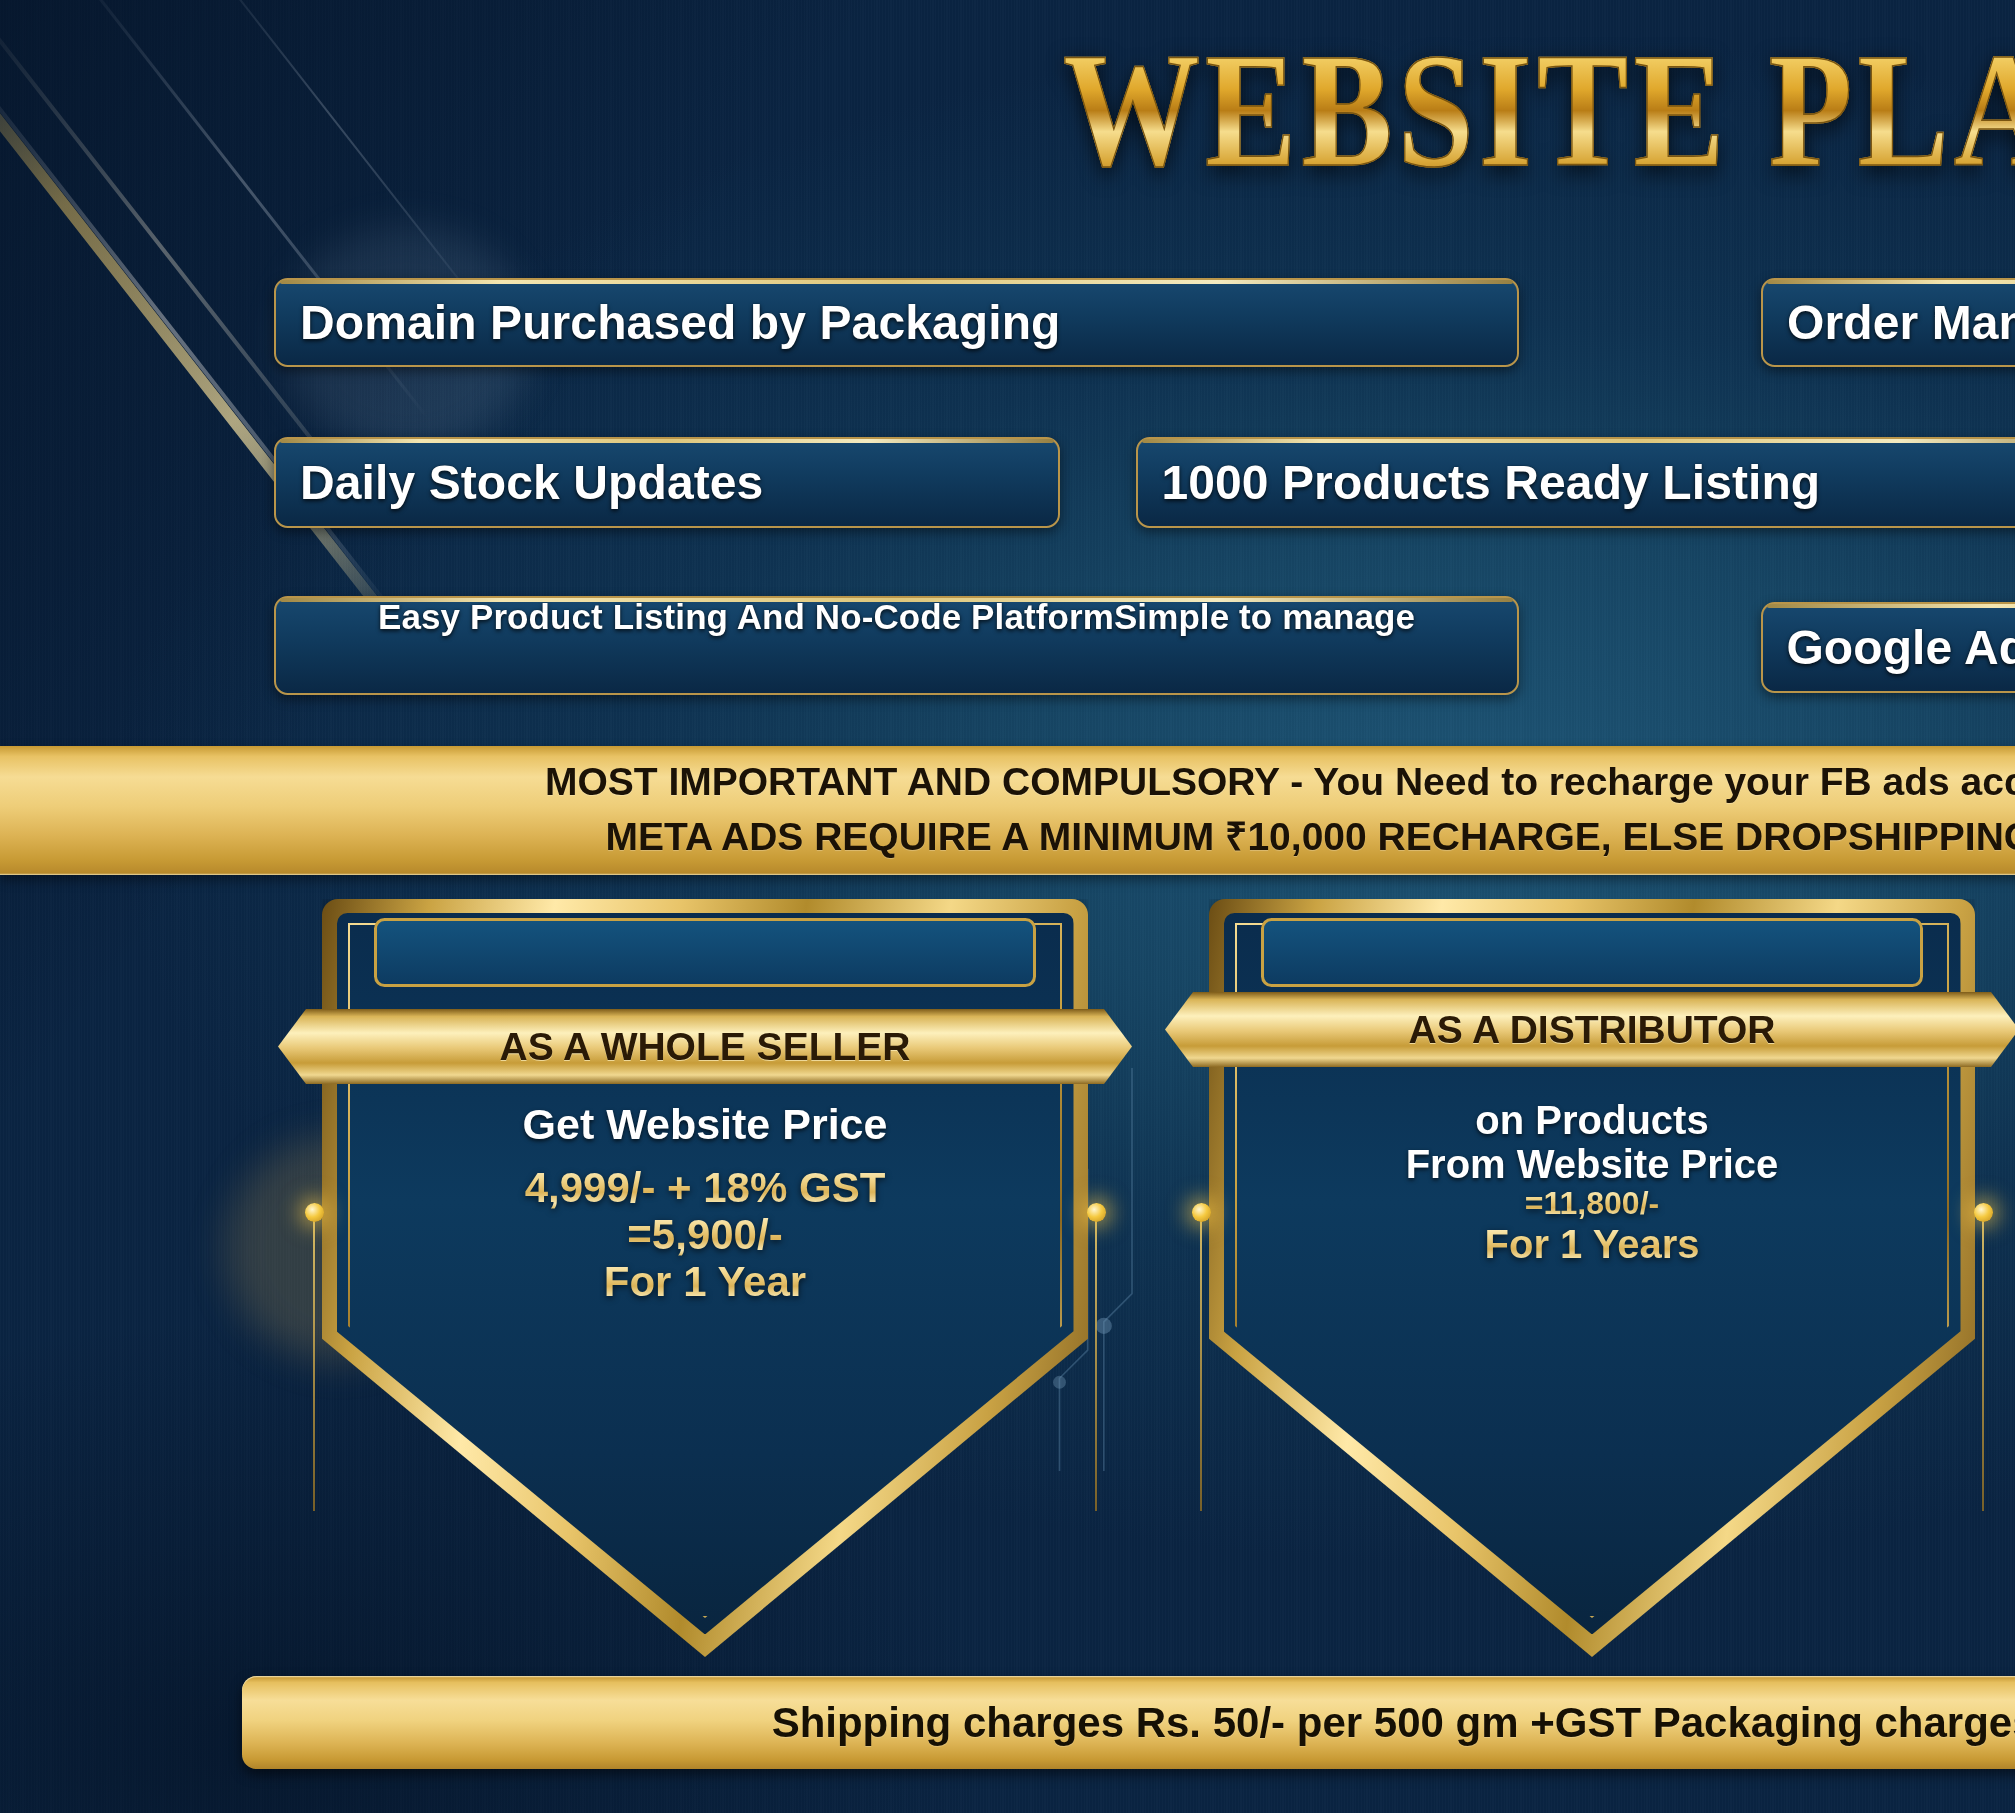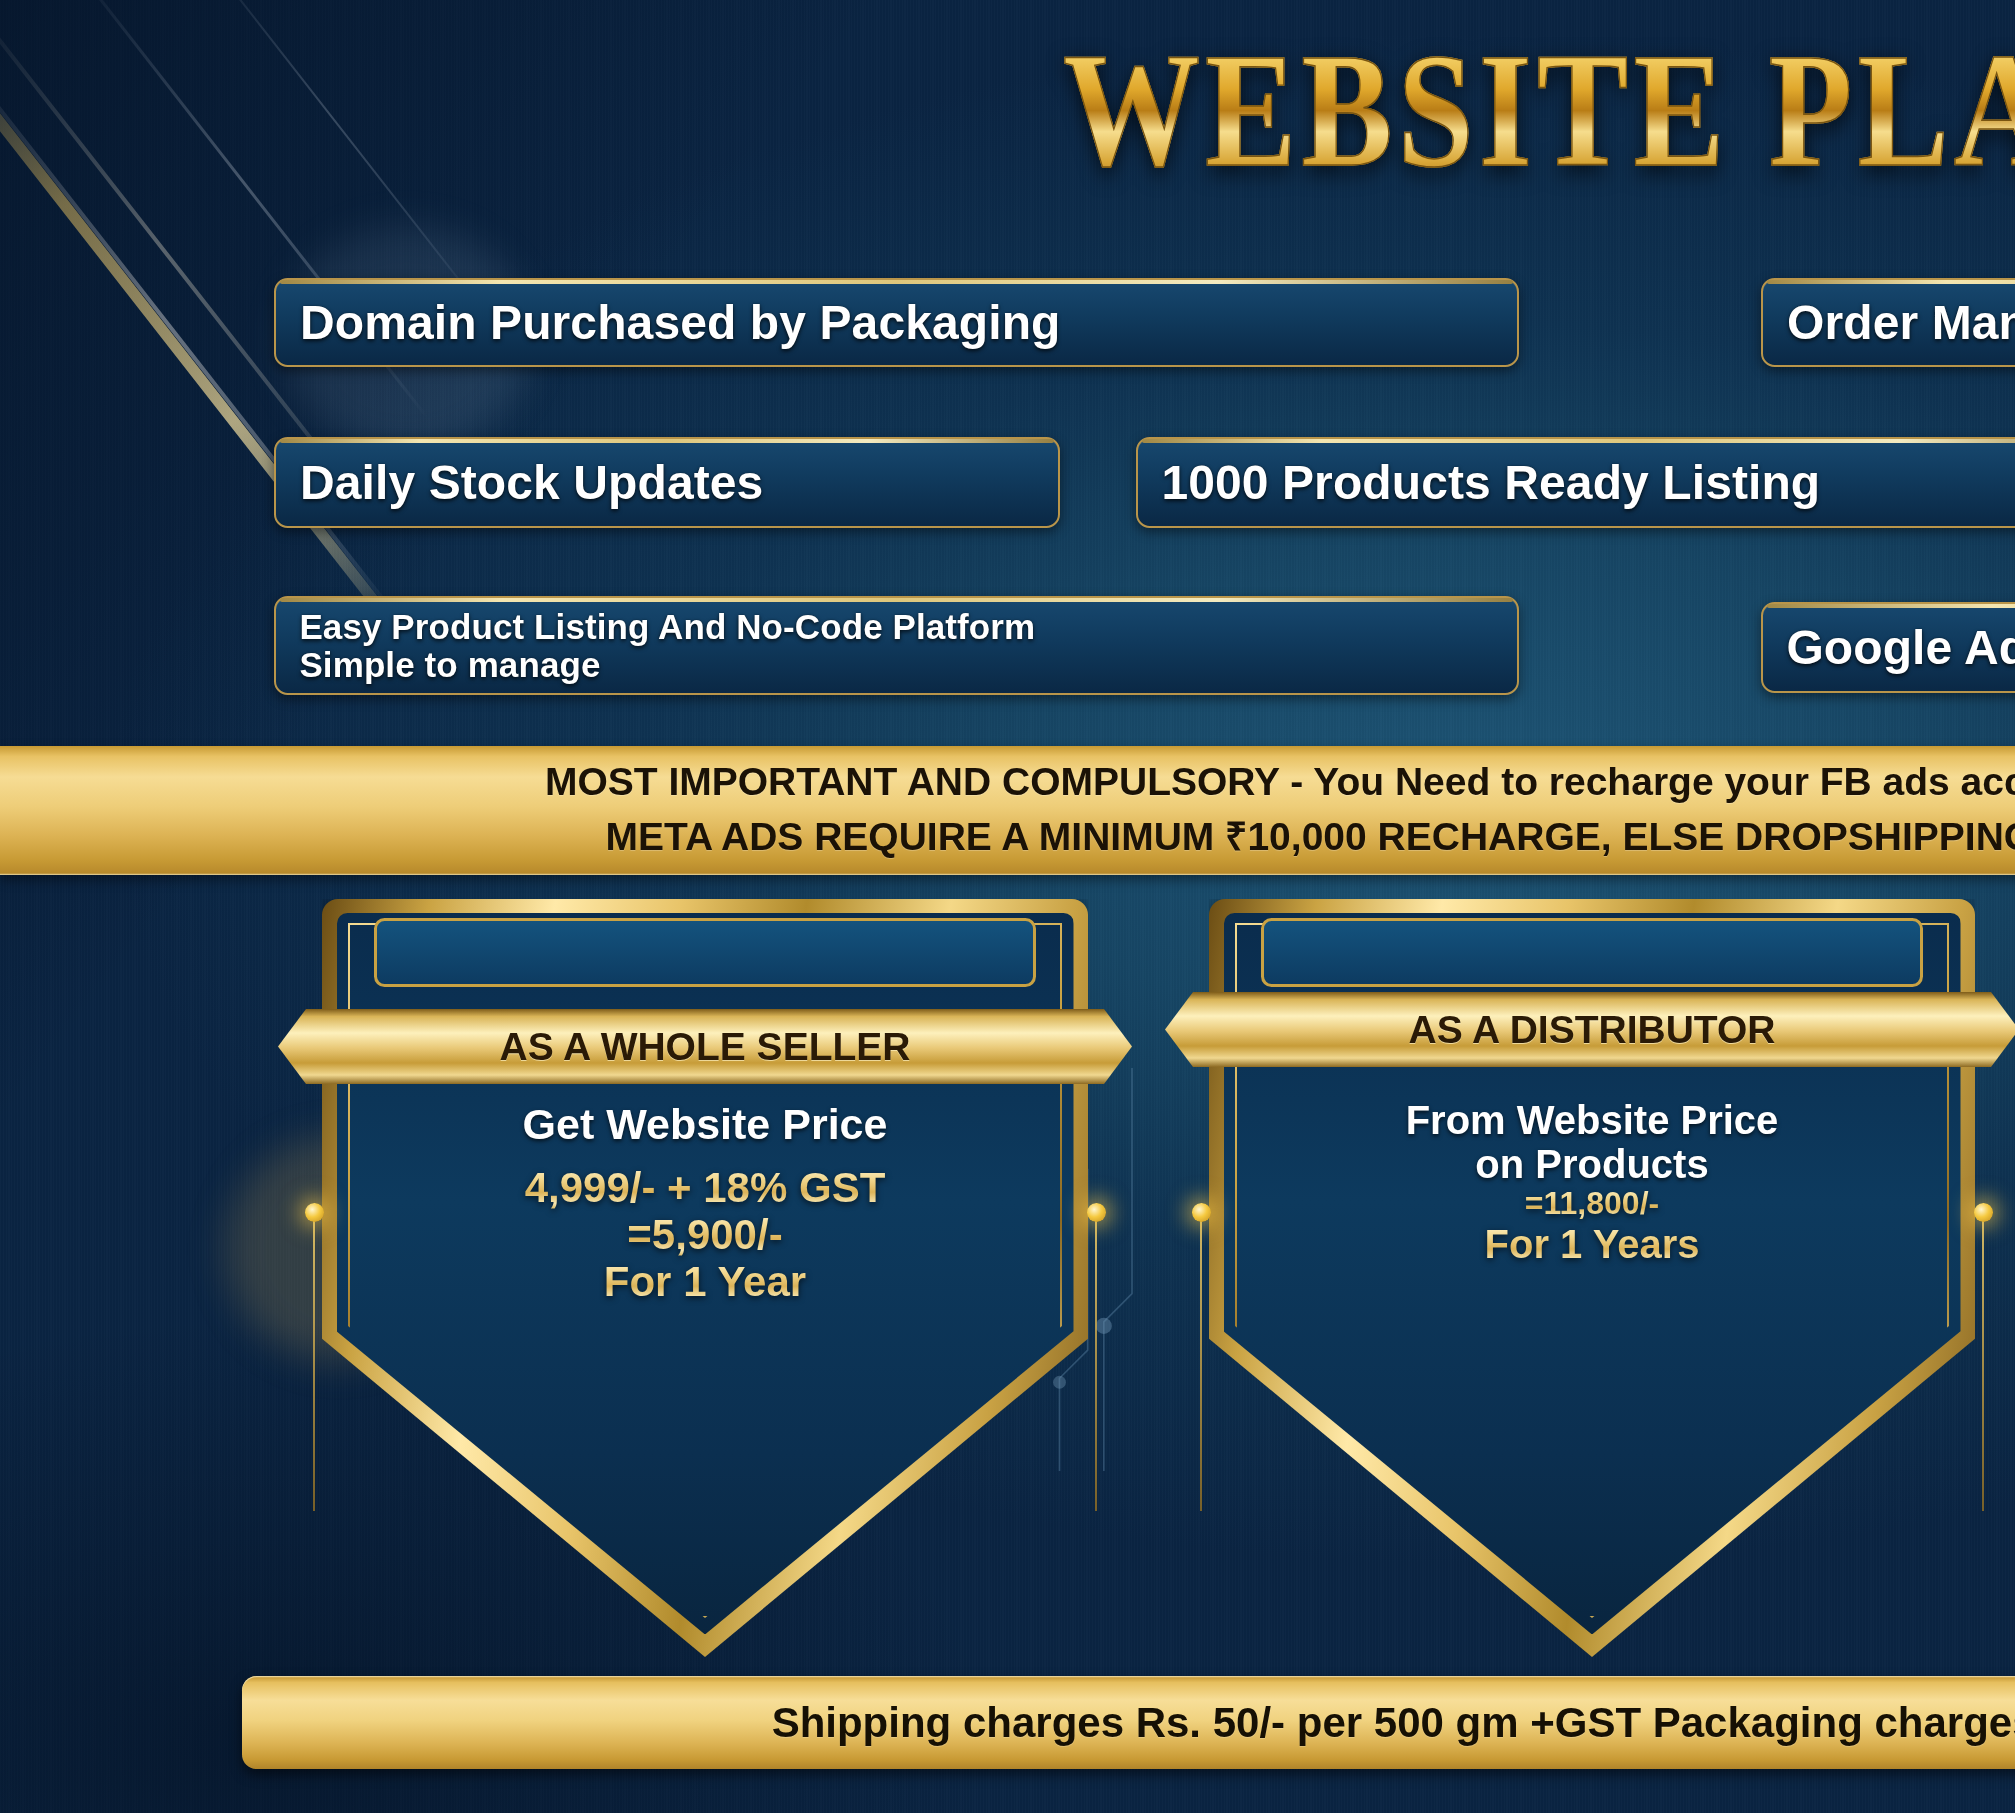--- a/index.html
+++ b/index.html
@@ -192,21 +192,21 @@
   <div class="pill" style="left:274px;top:437px;width:786px;height:91px;padding:16px 24px;">
     <div class="inner-top"></div>
     <div class="pill-txt" style="font-size:48px;">Daily Stock Updates</div>
   </div>
 
   <div class="pill" style="left:1136px;top:437px;width:1008px;height:91px;padding:0 23.4px;">
     <div class="inner-top"></div>
     <div class="pill-txt" style="font-size:48px;">1000 Products Ready Listing</div>
   </div>
 
-  <div class="pill" style="left:274px;top:596px;width:1245px;height:99px;padding:0 23.4px;flex-direction:column;align-items:flex-start;justify-content:center;">
+  <div class="pill" style="left:274px;top:596px;width:1245px;height:99px;padding:0 23.4px;flex-direction:row;align-items:flex-start;justify-content:center;">
     <div class="inner-top"></div>
     <div class="pill-txt" style="font-size:35px;line-height:1.08;">Easy Product Listing And No-Code Platform</div>
     <div class="pill-txt" style="font-size:35px;line-height:1.08;">Simple to manage</div>
   </div>
 
   <div class="pill" style="left:1761px;top:602px;width:1261px;height:91px;padding:0 23.4px;">
     <div class="inner-top"></div>
     <div class="pill-txt" style="font-size:48px;">Google Ads &amp; Meta Pixel Integration</div>
   </div>
 
@@ -239,22 +239,22 @@
 
   <div class="shield" style="left:1209px;top:899px;width:766px;height:758px;">
     <div class="shield-frame"></div>
     <div class="shield-inner"></div>
     <div class="shield-inner2"></div>
     <div class="shield-top-rect"></div>
     <div class="ribbon" style="top:93px;">
       <span style="font-size:39px;">AS A DISTRIBUTOR</span>
     </div>
     <div class="shield-content" style="top:199px;">
+      <div class="s-white" style="font-size:40px;">on Products</div>
       <div class="s-white" style="font-size:40px;">From Website Price</div>
-      <div class="s-white" style="font-size:40px;">on Products</div>
       <div class="s-gold" style="font-size:32px;">=11,800/-</div>
       <div class="s-gold" style="font-size:40px;">For 1 Years</div>
     </div>
     <div class="pin-line" style="left:-8.9px;top:314px;height:298px;"></div>
     <div class="pin" style="left:-17px;top:304px;"></div>
     <div class="pin-line" style="left:773px;top:314px;height:298px;"></div>
     <div class="pin" style="left:765px;top:304px;"></div>
   </div>
 
   <div id="shipping" style="left:242px;top:1676px;width:2720px;height:93px;">

